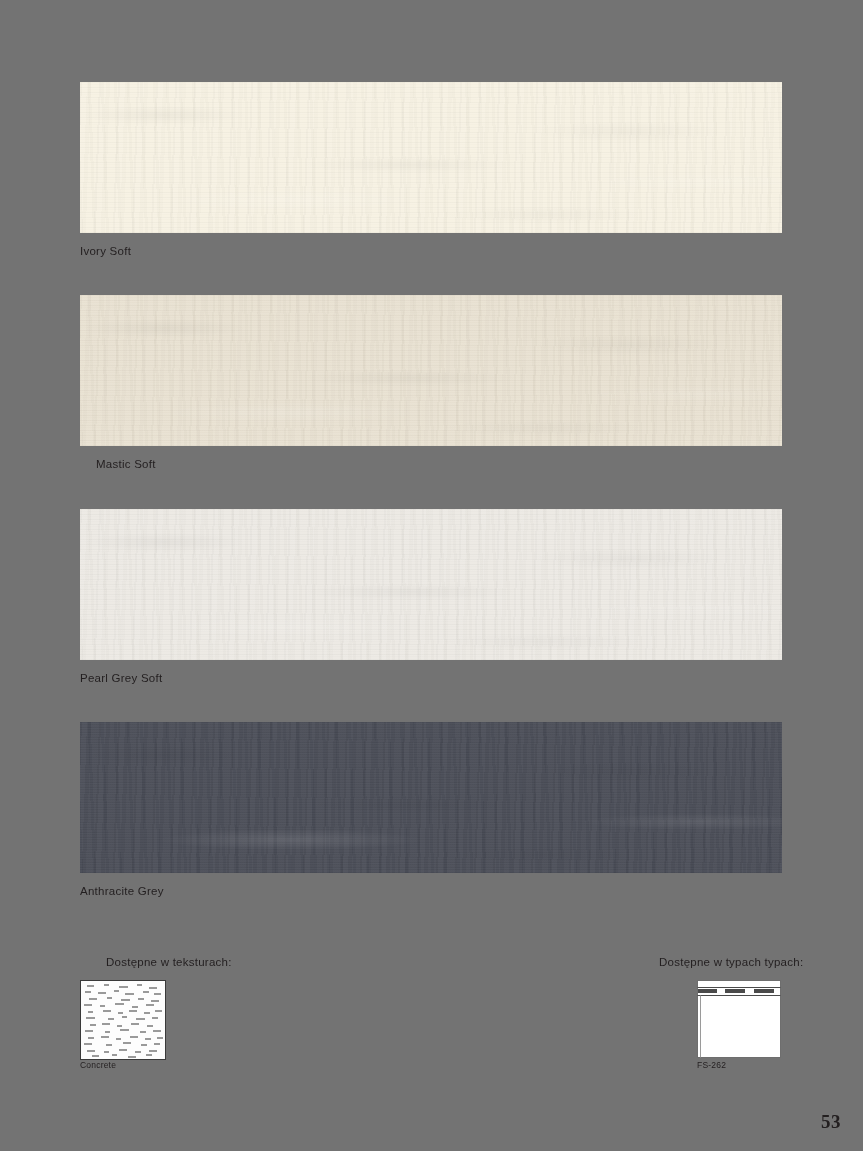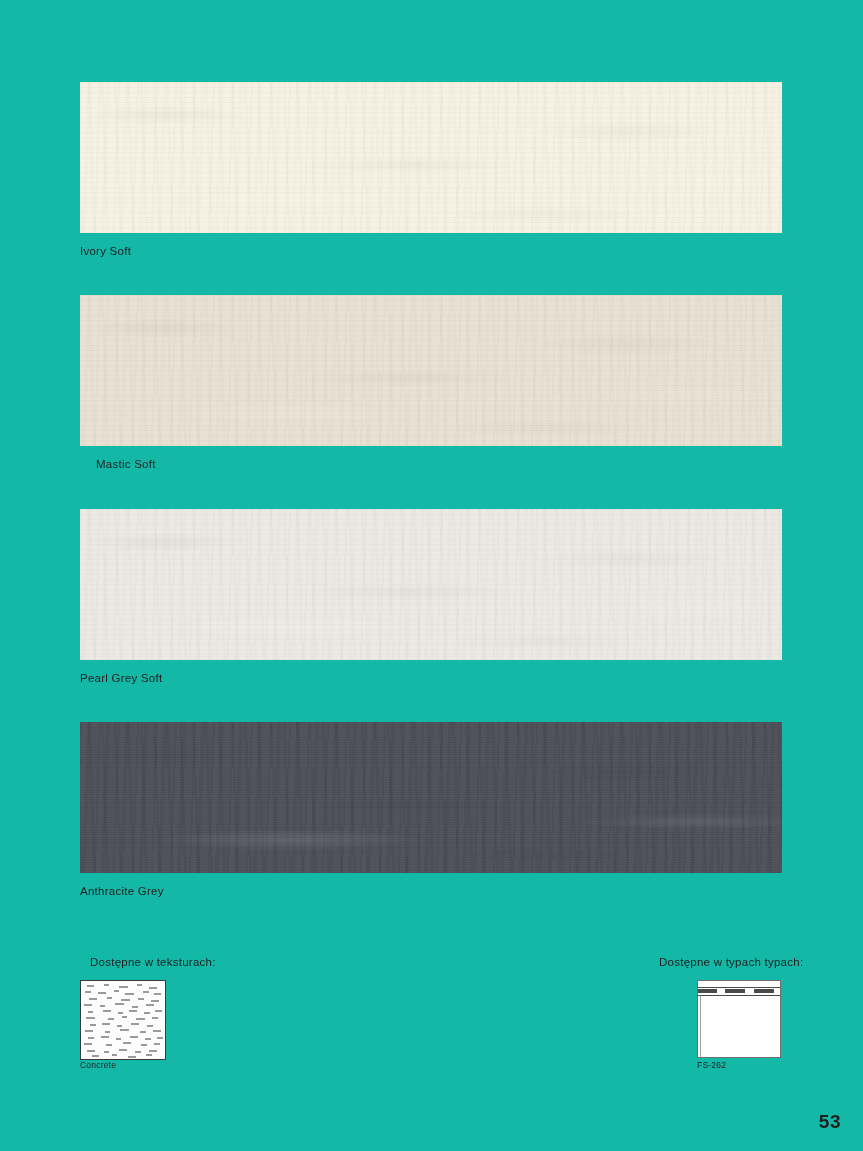--- a/index.html
+++ b/index.html
@@ -12,21 +12,21 @@
     height: 1151px;
     position: relative;
     font-family: "Liberation Sans", sans-serif;
     color: #231f20;
     overflow: hidden;
   }
 
   .page {
     position: absolute;
     inset: 0;
-    background: #14b8a6;
+    background: #737373;
   }
 
   
   .swatch-group {
     position: absolute;
     left: 80px;
     width: 702px;
   }
   .swatch {
     width: 702px;
@@ -139,20 +139,21 @@
   .panel-box svg { display: block; }
 
   .page-number {
     position: absolute;
     right: 22px;
     bottom: 18px;
     font-size: 19px;
     font-weight: bold;
     color: #231f20;
     letter-spacing: 0.5px;
+    font-family: Liberation Serif, serif;
   }
 </style>
 </head>
 <body>
 
 <div class="page">
 
   <div class="swatch-group" style="top:82px;">
     <div class="swatch">
       <div class="base" style="background:#F7F2E3;"></div>
@@ -186,21 +187,21 @@
   <div class="swatch-group" style="top:722px;">
     <div class="swatch">
       <div class="base" style="background:#484B55;"></div>
       <div class="grain"></div>
       <div class="grain2"></div>
       <div class="mottle"></div>
     </div>
   </div>
   <div class="swatch-label" style="top:885px;">Anthracite Grey</div>
 
-  <div class="info-heading" style="left:64px; top:956px;padding-left:26px;">Dostępne w teksturach:</div>
+  <div class="info-heading" style="left:80px; top:956px;padding-left:26px;">Dostępne w teksturach:</div>
 
   <div class="texture-box">
     <svg width="84" height="78" viewBox="0 0 84 78" xmlns="http://www.w3.org/2000/svg" aria-hidden="true">
       <rect x="0" y="0" width="84" height="78" fill="#fdfdfd"></rect>
       <g stroke="#4a4a4a" stroke-width="1.1" stroke-linecap="butt">
         <line x1="6" y1="5" x2="13" y2="5"></line>
         <line x1="23" y1="4" x2="28" y2="4"></line>
         <line x1="38" y1="6" x2="47" y2="6"></line>
         <line x1="56" y1="4" x2="61" y2="4"></line>
         <line x1="68" y1="7" x2="76" y2="7"></line>

